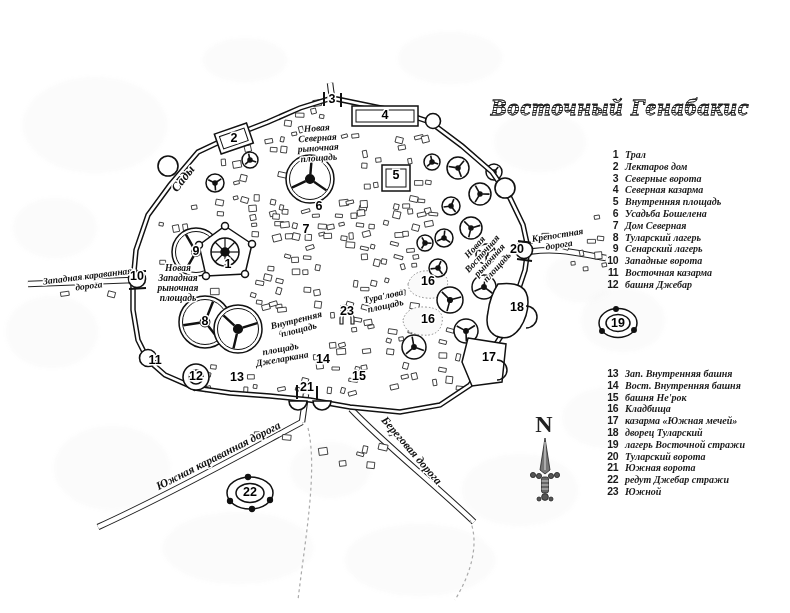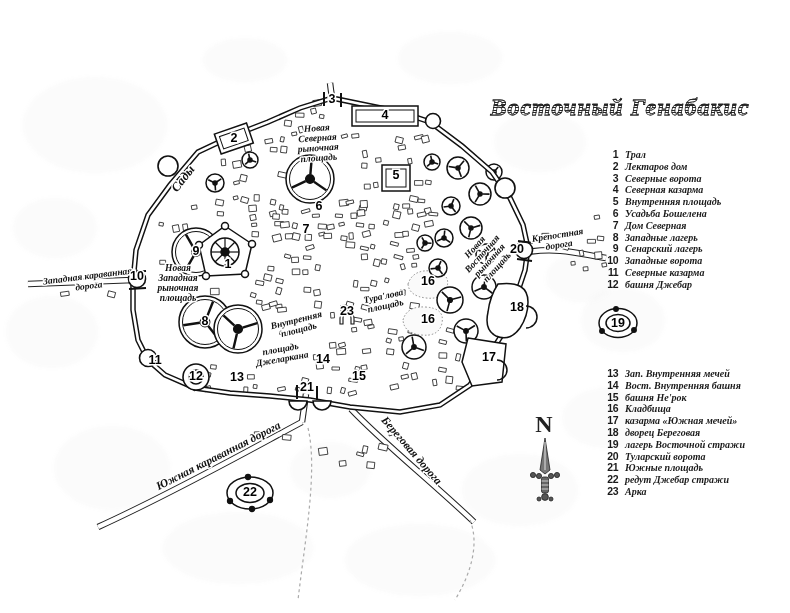--- a/index.html
+++ b/index.html
@@ -616,78 +616,78 @@
       <div class="legend-row">
         <span class="legend-num">6</span>
         <span class="legend-label">Усадьба Бошелена</span>
       </div>
       <div class="legend-row">
         <span class="legend-num">7</span>
         <span class="legend-label">Дом Северная</span>
       </div>
       <div class="legend-row">
         <span class="legend-num">8</span>
-        <span class="legend-label">Западные лагерь</span>
+        <span class="legend-label">Туларский лагерь</span>
       </div>
       <div class="legend-row">
         <span class="legend-num">9</span>
         <span class="legend-label">Сенарский лагерь</span>
       </div>
       <div class="legend-row">
         <span class="legend-num">10</span>
         <span class="legend-label">Западные ворота</span>
       </div>
       <div class="legend-row">
         <span class="legend-num">11</span>
-        <span class="legend-label">Северные казарма</span>
+        <span class="legend-label">Восточная казарма</span>
       </div>
       <div class="legend-row">
         <span class="legend-num">12</span>
         <span class="legend-label">башня Джебар</span>
       </div>
     </div>
   <div id="legend-2" class="legend">
       <div class="legend-row">
         <span class="legend-num">13</span>
-        <span class="legend-label">Зап. Внутренняя мечей</span>
+        <span class="legend-label">Зап. Внутренняя башня</span>
       </div>
       <div class="legend-row">
         <span class="legend-num">14</span>
         <span class="legend-label">Вост. Внутренняя башня</span>
       </div>
       <div class="legend-row">
         <span class="legend-num">15</span>
         <span class="legend-label">башня Не'рок</span>
       </div>
       <div class="legend-row">
         <span class="legend-num">16</span>
         <span class="legend-label">Кладбища</span>
       </div>
       <div class="legend-row">
         <span class="legend-num">17</span>
         <span class="legend-label">казарма «Южная мечей»</span>
       </div>
       <div class="legend-row">
         <span class="legend-num">18</span>
-        <span class="legend-label">дворец Береговая</span>
+        <span class="legend-label">дворец Туларский</span>
       </div>
       <div class="legend-row">
         <span class="legend-num">19</span>
         <span class="legend-label">лагерь Восточной стражи</span>
       </div>
       <div class="legend-row">
         <span class="legend-num">20</span>
         <span class="legend-label">Туларский ворота</span>
       </div>
       <div class="legend-row">
         <span class="legend-num">21</span>
-        <span class="legend-label">Южные площадь</span>
+        <span class="legend-label">Южная ворота</span>
       </div>
       <div class="legend-row">
         <span class="legend-num">22</span>
         <span class="legend-label">редут Джебар стражи</span>
       </div>
       <div class="legend-row">
         <span class="legend-num">23</span>
-        <span class="legend-label">Арка</span>
+        <span class="legend-label">Южной</span>
       </div>
     </div>
 </div>
 
 </body></html>

